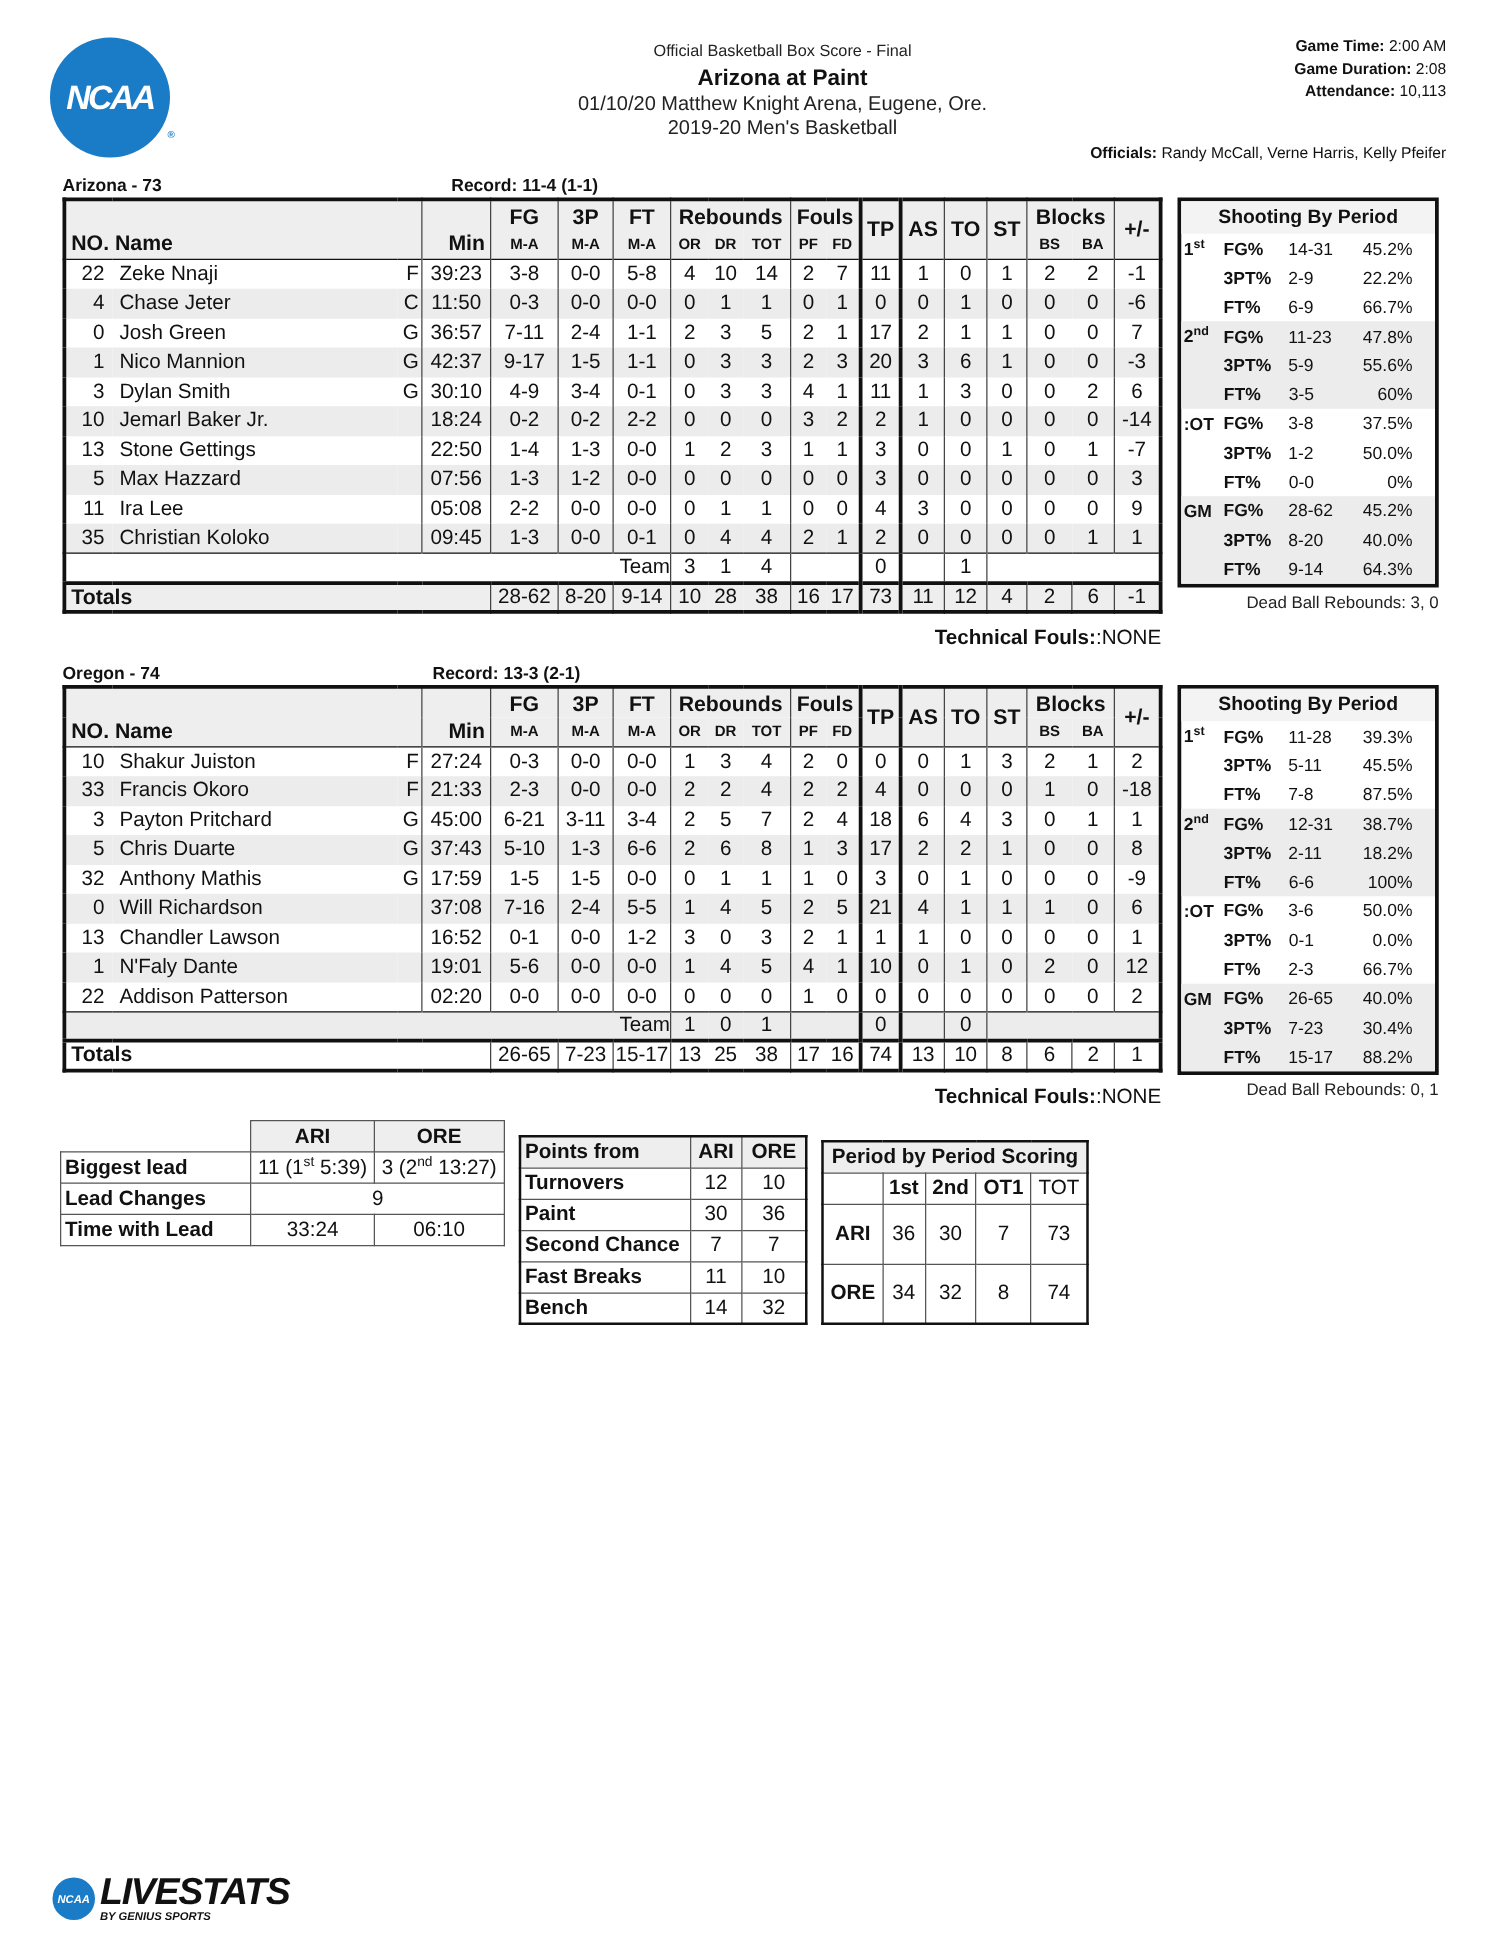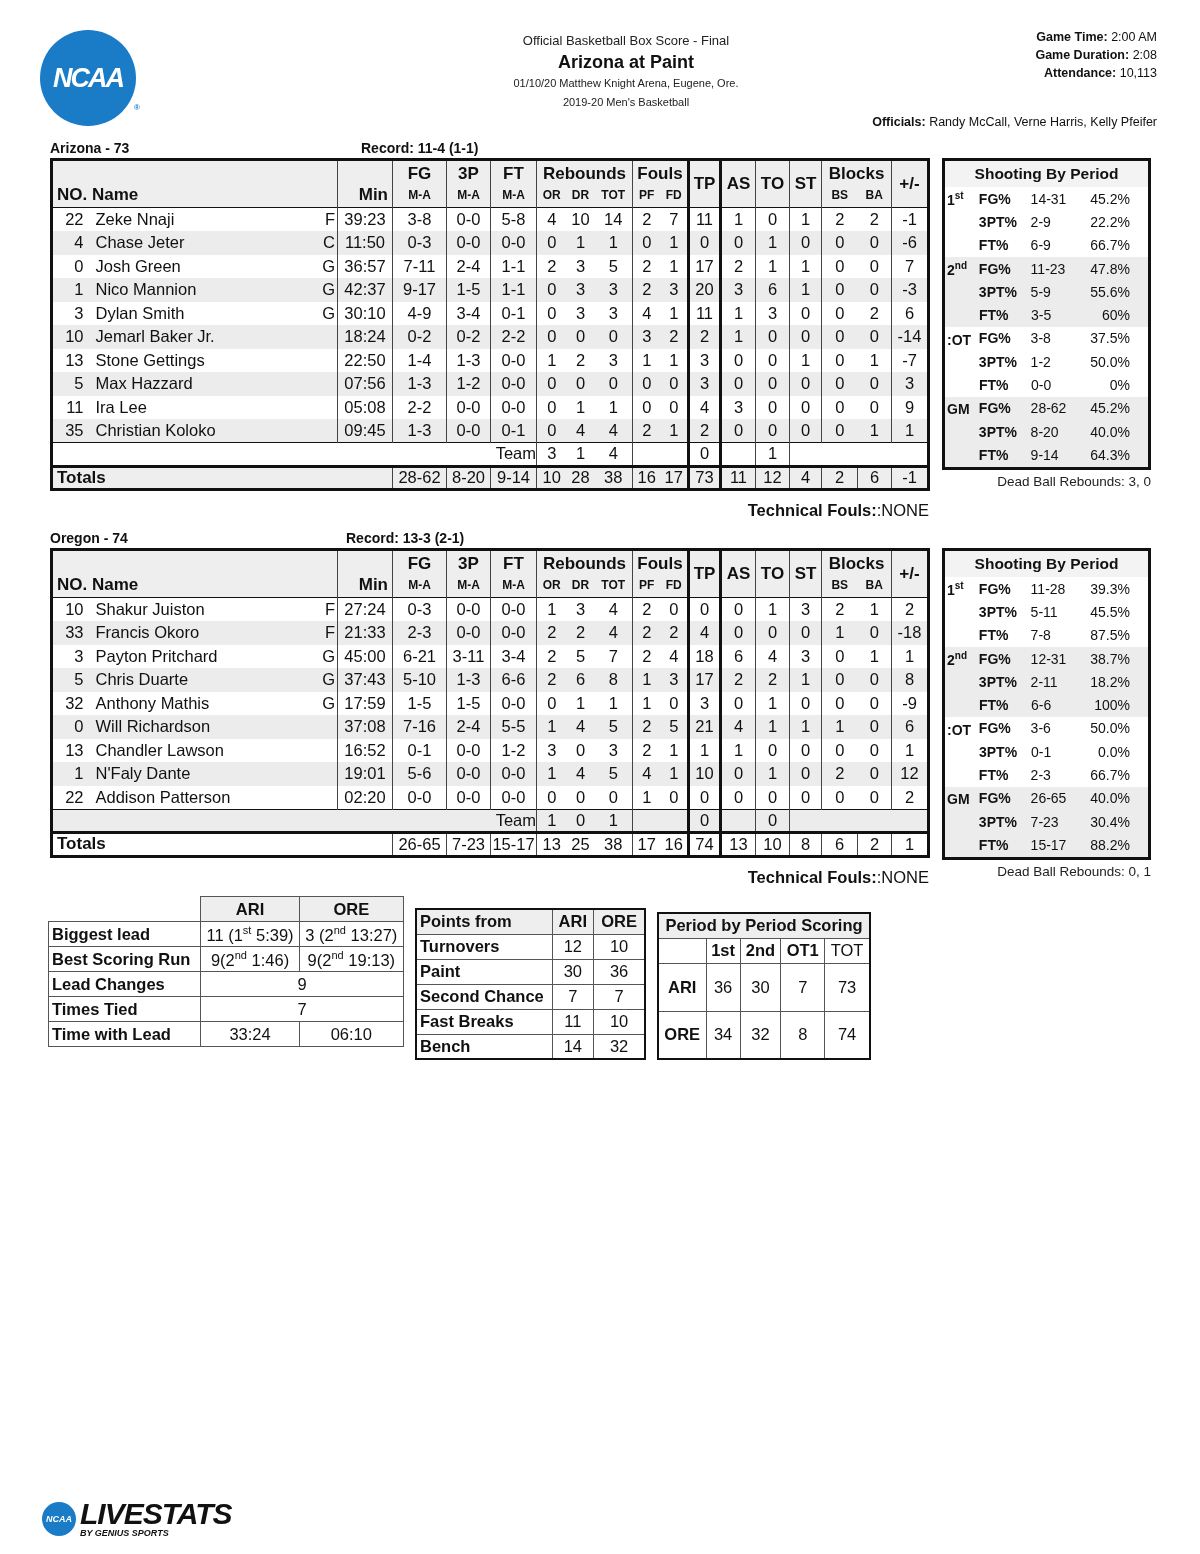--- a/index.html
+++ b/index.html
@@ -6,21 +6,21 @@
   html, body { width: 1200px; height: 1554px; background: #fff; }
   body { font-family: "Liberation Sans", sans-serif; color: #111; position: relative; overflow: hidden; }
 
   .logo { position: absolute; left: 40px; top: 30px; width: 96px; height: 96px; border-radius: 50%; background: #1a7bc7; display: flex; align-items: center; justify-content: center; }
   .logo span { color: #fff; font-weight: bold; font-style: italic; font-size: 27px; letter-spacing: -2px; }
   .logo .reg { position: absolute; right: -4px; bottom: 14px; font-size: 8px; color: #1a7bc7; font-style: normal; letter-spacing: 0; }
 
   .hdr-center { position: absolute; left: 426px; width: 400px; top: 32px; text-align: center; }
   .hdr-center .sub { font-size: 13px; color: #222; line-height: 18px; }
   .hdr-center .title { font-size: 18px; font-weight: bold; line-height: 24px; }
-  .hdr-center .small { font-size: 11px; line-height: 19px; color: #222; }
+  .hdr-center .small { font-size: 16px; line-height: 19px; color: #222; }
 
   .hdr-right { position: absolute; right: 43px; top: 28px; text-align: right; font-size: 12.5px; line-height: 18px; }
   .hdr-right b { font-weight: bold; }
   .officials { position: absolute; right: 43px; top: 115px; font-size: 12.5px; }
 
   .team-label { position: absolute; font-size: 14px; font-weight: bold; }
   .record-label { position: absolute; font-size: 14px; font-weight: bold; }
 
   table.box { position: absolute; left: 50px; width: 880px; border-collapse: collapse; border: 3px solid #111; font-size: 16.5px; }
   table.box td, table.box th { border-left: 1.5px solid #444; padding: 0; height: 23.5px; text-align: center; white-space: nowrap; }
@@ -810,31 +810,22 @@
     <td class="blank" style="width:152px;"></td>
     <td class="hd" style="width:98px;">ARI</td>
     <td class="hd" style="width:104px;">ORE</td>
   </tr>
   <tr>
     <td class="k">Biggest lead</td>
     <td><span>11 (1</span><sup>st</sup><span> 5:39)</span></td>
     <td><span>3 (2</span><sup>nd</sup><span> 13:27)</span></td>
   </tr>
   <tr>
-    <td class="k">Best Scoring Run</td>
-    <td><span>9(2</span><sup>nd</sup><span> 1:46)</span></td>
-    <td><span>9(2</span><sup>nd</sup><span> 19:13)</span></td>
-  </tr>
-  <tr>
     <td class="k">Lead Changes</td>
     <td colspan="2">9</td>
-  </tr>
-  <tr>
-    <td class="k">Times Tied</td>
-    <td colspan="2">7</td>
   </tr>
   <tr>
     <td class="k">Time with Lead</td>
     <td>33:24</td>
     <td>06:10</td>
   </tr>
 </tbody>
   </table>
 
 <table class="sm outer" style="left:415px; top:908px; width:231px;" id="tbl-pf">

